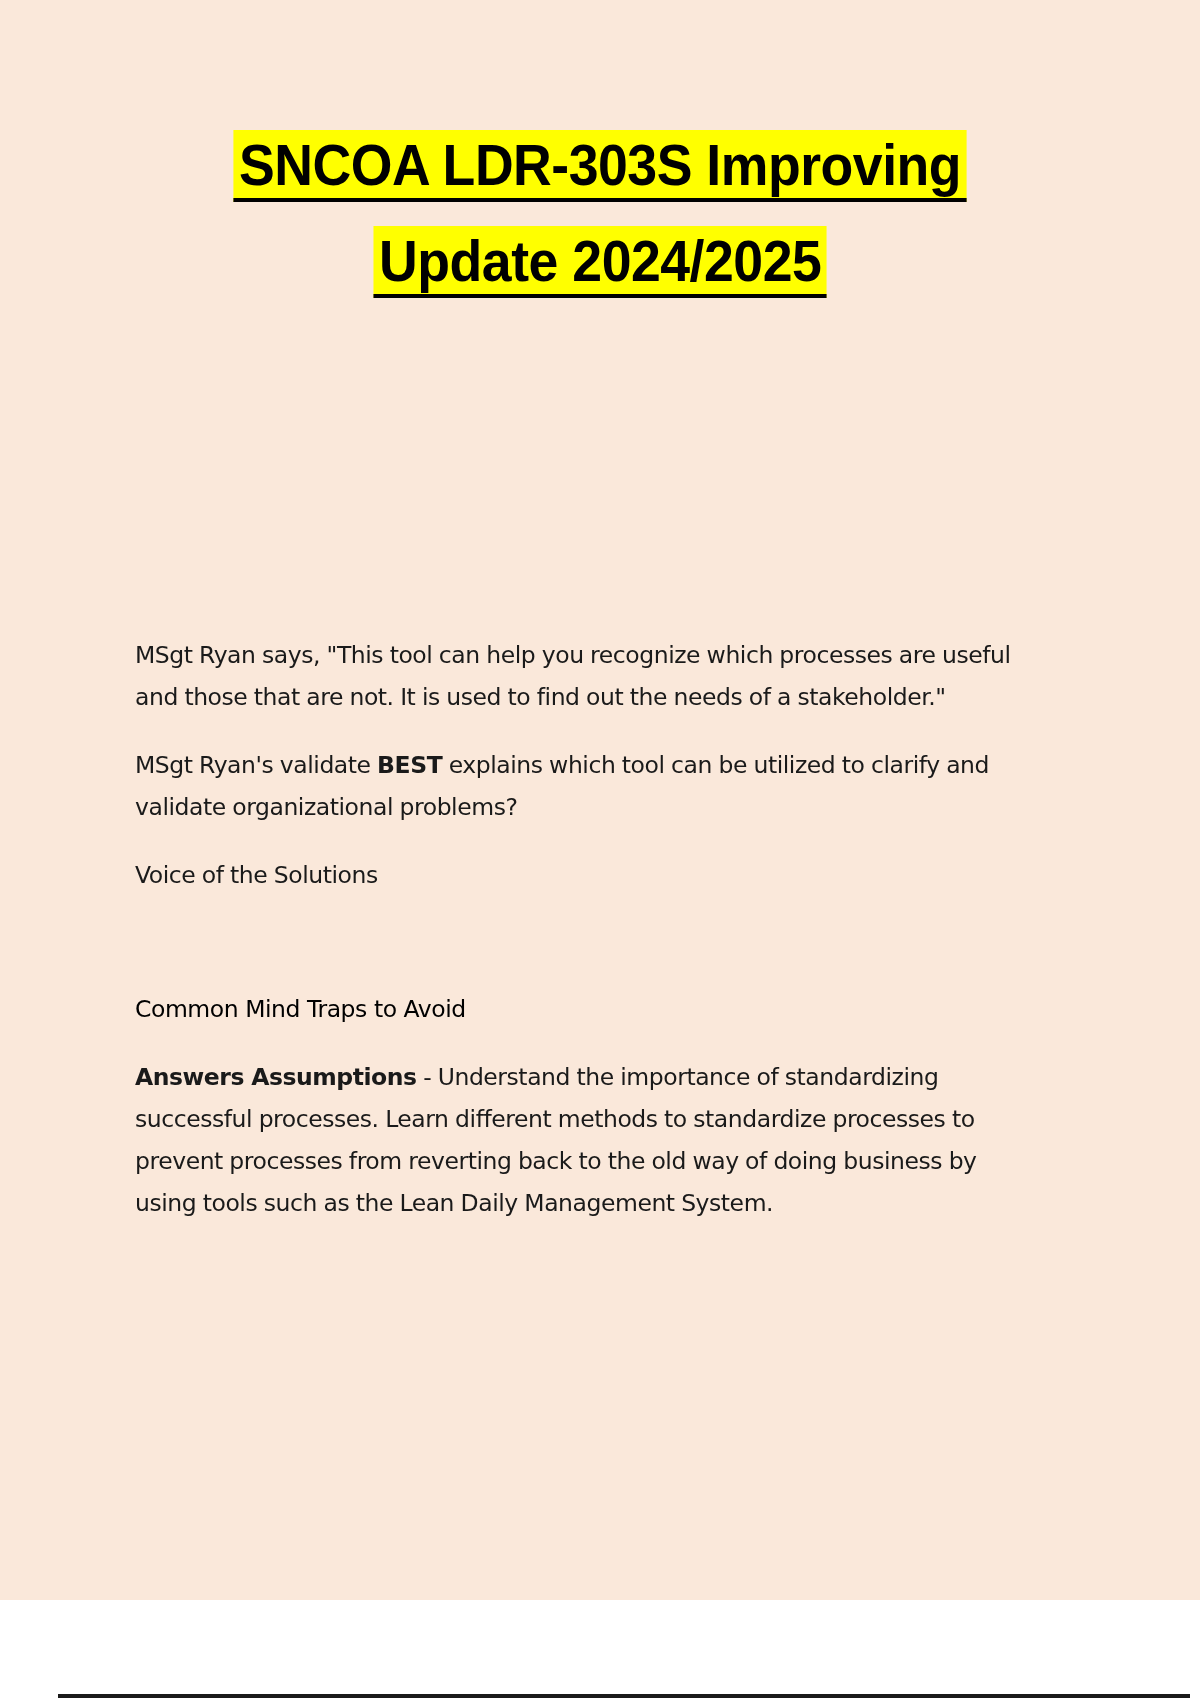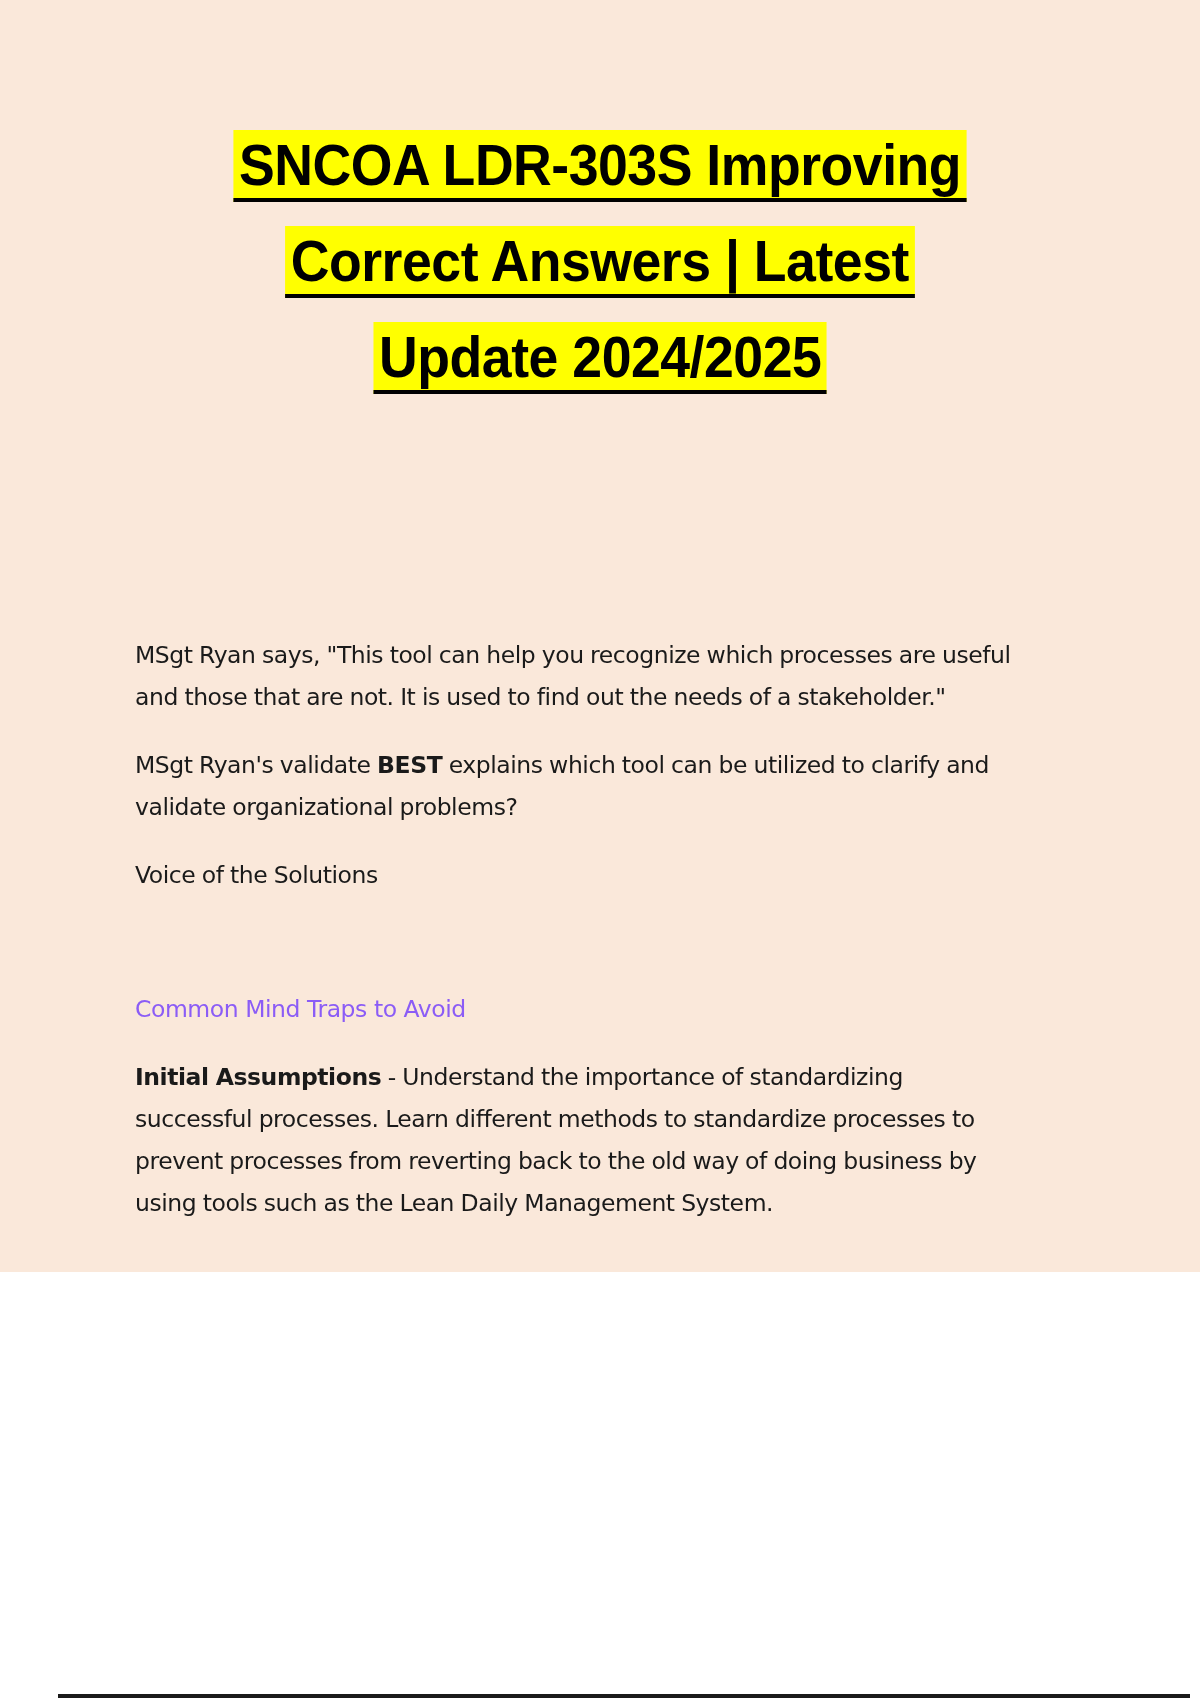--- a/index.html
+++ b/index.html
@@ -13,21 +13,21 @@
     font-family: "Liberation Sans", sans-serif;
     overflow: hidden;
   }
 
   
   #page-sheet {
     position: absolute;
     left: 0;
     top: 0;
     width: 1200px;
-    height: 1272px;
+    height: 1600px;
     background: #fae8da;
   }
 
   
   #title-block {
     position: absolute;
     left: 0;
     top: 130px;
     width: 1200px;
     text-align: center;
@@ -72,56 +72,55 @@
   }
   .para b { font-weight: bold; }
 
   .spacer-gap { height: 66px; }
 
   .heading-plain {
     margin: 0 0 26px 0;
     font-family: "DejaVu Sans", sans-serif;
     font-size: 23.5px;
     line-height: 42px;
-    color: #8b5cf6;
+    color: #000000;
     letter-spacing: -0.45px;
   }
 
   
   #footer-rule {
     position: absolute;
     left: 58px;
     top: 1694px;
     width: 1132px;
     height: 4px;
     background: #1a1a1a;
   }
 </style>
 </head>
 <body>
 
 <div id="page-sheet">
 
   <div id="title-block">
     <div class="title-line"><span class="hl">SNCOA LDR-303S Improving</span></div>
-    <div class="title-line"><span class="hl">Correct Answers | Latest</span></div>
     <div class="title-line"><span class="hl">Update 2024/2025</span></div>
   </div>
 
   <div id="body-block">
 
     <p class="para">MSgt Ryan says, "This tool can help you recognize which processes are useful and those that are not. It is used to find out the needs of a stakeholder."</p>
 
     <p class="para"><span>MSgt Ryan's validate </span><b>BEST</b><span> explains which tool can be utilized to clarify and validate organizational problems?</span></p>
 
     <p class="para">Voice of the Solutions</p>
 
     <div class="spacer-gap"></div>
 
     <p class="heading-plain">Common Mind Traps to Avoid</p>
 
-    <p class="para"><b>Initial Assumptions</b><span> - Understand the importance of standardizing successful processes. Learn different methods to standardize processes to prevent processes from reverting back to the old way of doing business by using tools such as the Lean Daily Management System.</span></p>
+    <p class="para"><b>Answers Assumptions</b><span> - Understand the importance of standardizing successful processes. Learn different methods to standardize processes to prevent processes from reverting back to the old way of doing business by using tools such as the Lean Daily Management System.</span></p>
 
 
   </div>
 </div>
 
 <div id="footer-rule"></div>
 
 </body></html>

